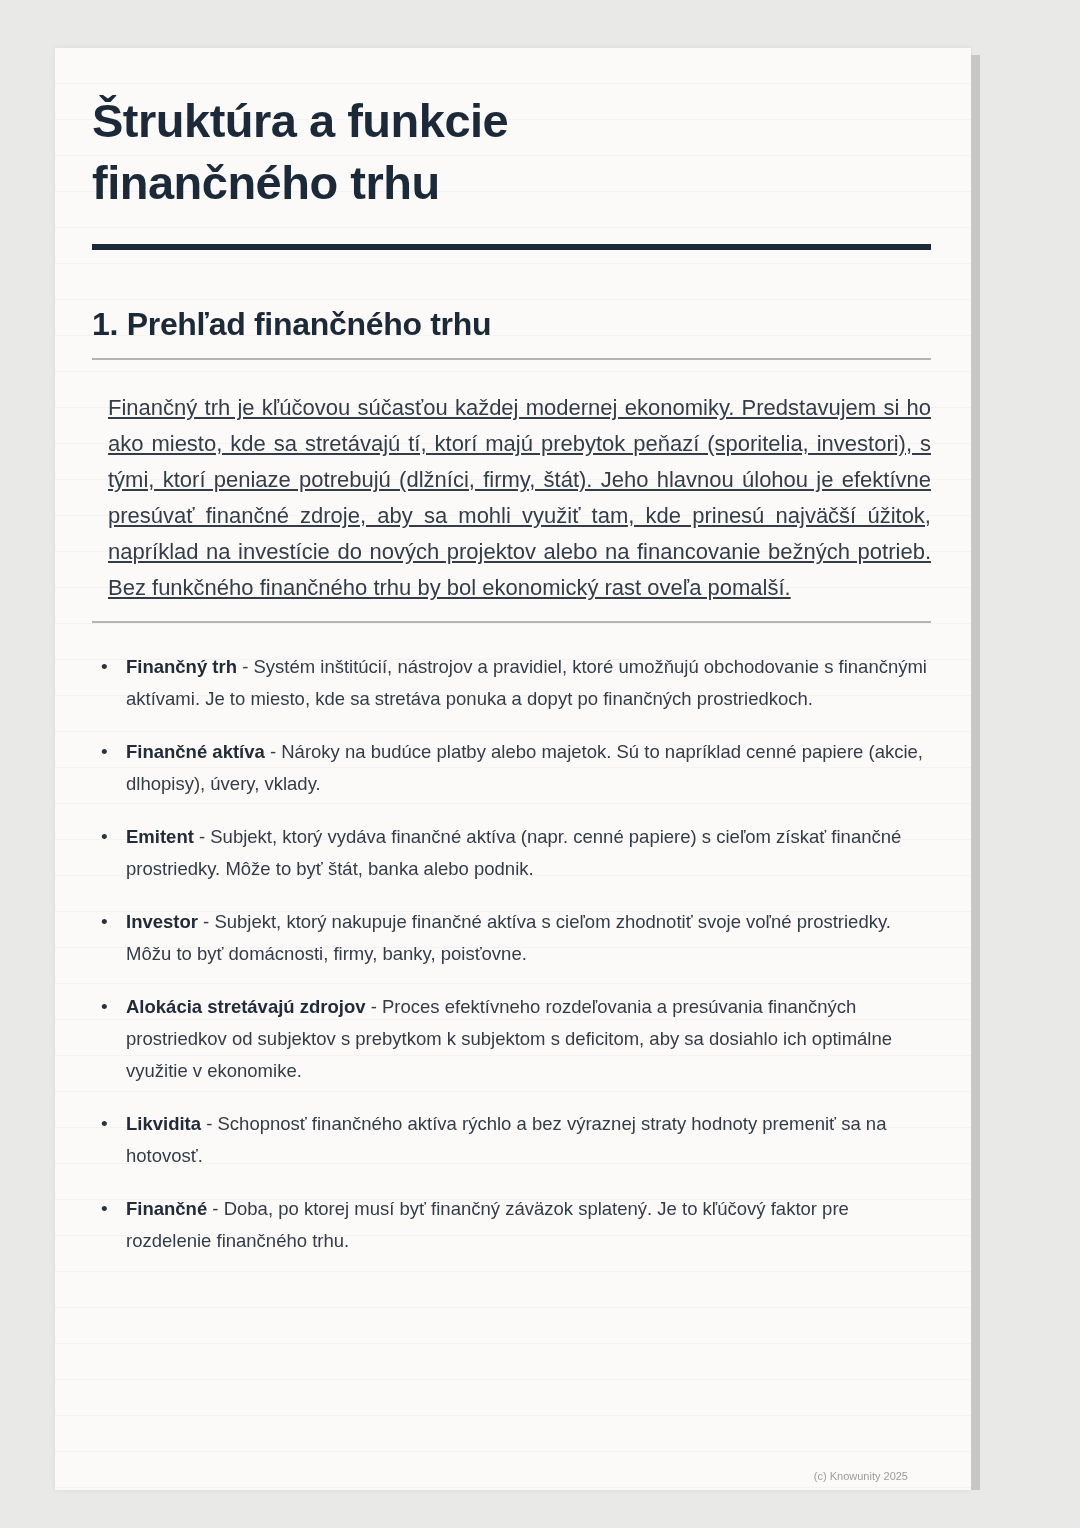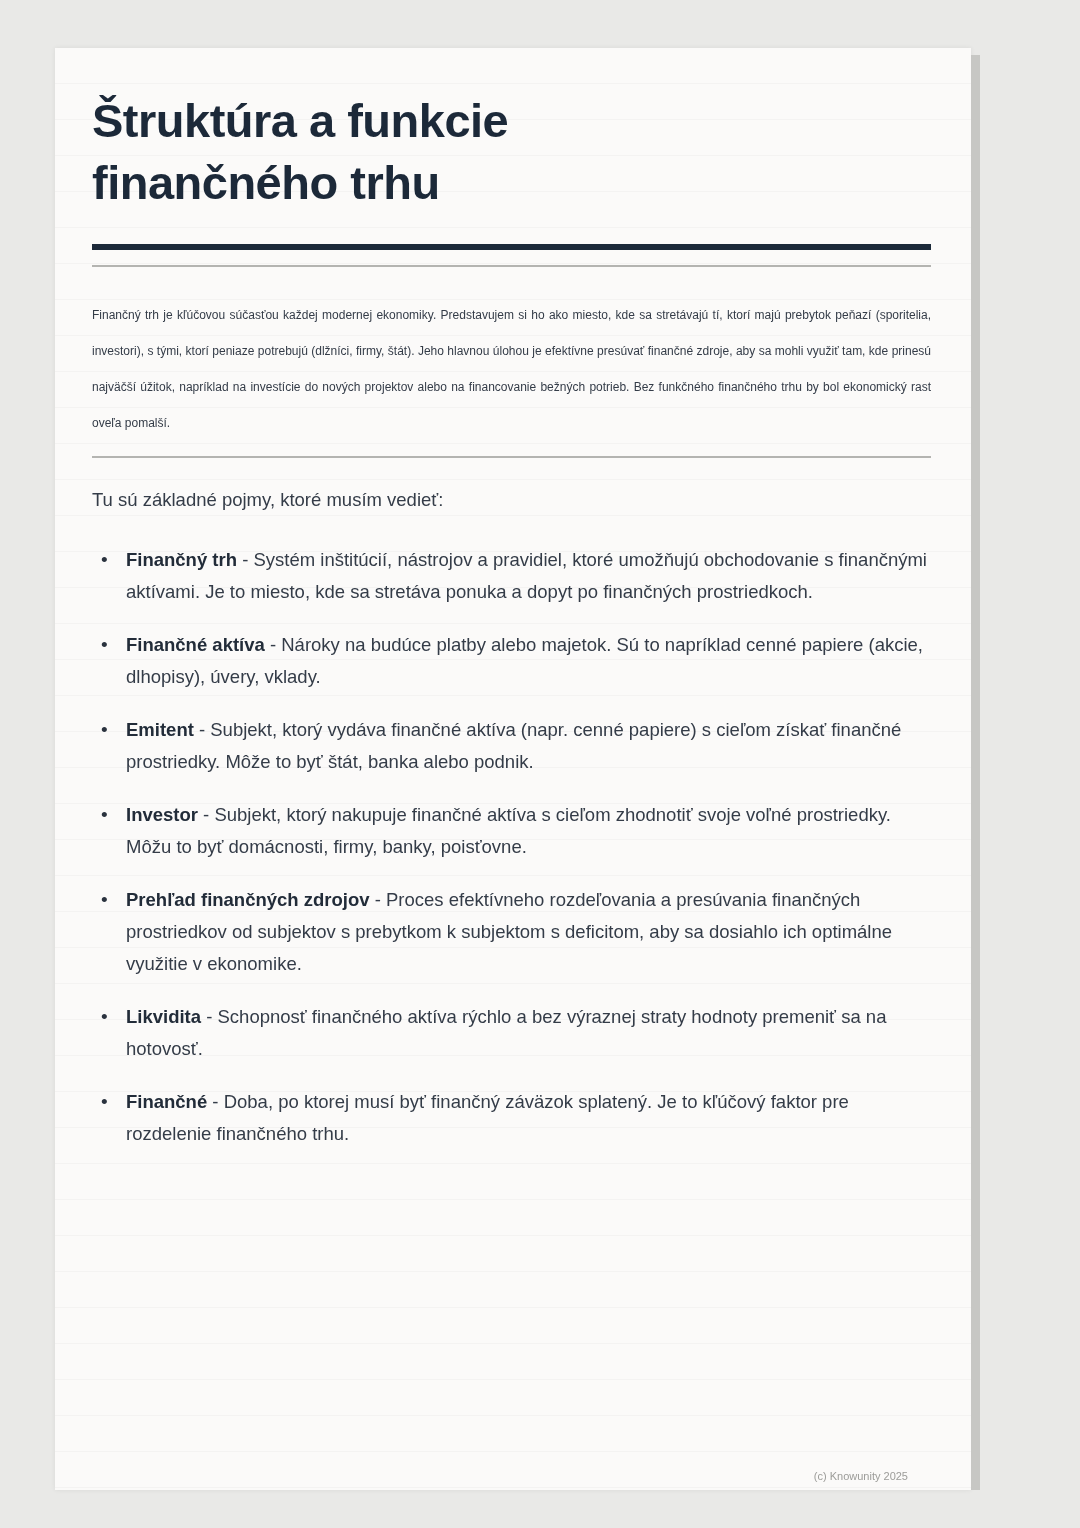--- a/index.html
+++ b/index.html
@@ -64,25 +64,26 @@
     font-weight: 800;
     letter-spacing: -0.3px;
     color: #1c2939;
   }
   .rule-thin {
     margin-top: 15px;
     height: 2px;
     background: #b4b4b1;
   }
   p.body-text {
-    margin: 30px 0 0 0;
-    font-size: 12px;
+    margin: 30px 0 0 16px;
+    font-size: 22px;
     line-height: 36px;
     color: #343c48;
     text-align: justify;
+    text-decoration: underline;
   }
   p.intro-text {
     margin: 26px 0 0 0;
     font-size: 18.5px;
     line-height: 32px;
     color: #343c48;
     text-align: left;
   }
   ul.terms-list {
     margin: 28px 0 0 0;
@@ -121,27 +122,27 @@
 <body>
 
 <div class="viewport">
 
   <div class="paper">
 
     <h1 class="doc-title">Štruktúra a funkcie finančného trhu</h1>
     <div class="rule-thick"></div>
 
     <section>
+      <h2 class="section-heading">1. Prehľad finančného trhu</h2>
       <div class="rule-thin"></div>
       <p class="body-text">Finančný trh je kľúčovou súčasťou každej modernej ekonomiky. Predstavujem si ho ako miesto, kde sa stretávajú tí, ktorí majú prebytok peňazí (sporitelia, investori), s tými, ktorí peniaze potrebujú (dlžníci, firmy, štát). Jeho hlavnou úlohou je efektívne presúvať finančné zdroje, aby sa mohli využiť tam, kde prinesú najväčší úžitok, napríklad na investície do nových projektov alebo na financovanie bežných potrieb. Bez funkčného finančného trhu by bol ekonomický rast oveľa pomalší.</p>
     </section>
 
     <section>
       <div class="rule-thin"></div>
-      <p class="intro-text">Tu sú základné pojmy, ktoré musím vedieť:</p>
 
       <ul class="terms-list">
         <li>
           <span class="bullet-dot">•</span>
           <span class="term-name">Finančný trh</span>
           <span class="term-def">- Systém inštitúcií, nástrojov a pravidiel, ktoré umožňujú obchodovanie s finančnými aktívami. Je to miesto, kde sa stretáva ponuka a dopyt po finančných prostriedkoch.</span>
         </li>
         <li>
           <span class="bullet-dot">•</span>
           <span class="term-name">Finančné aktíva</span>
@@ -152,21 +153,21 @@
           <span class="term-name">Emitent</span>
           <span class="term-def">- Subjekt, ktorý vydáva finančné aktíva (napr. cenné papiere) s cieľom získať finančné prostriedky. Môže to byť štát, banka alebo podnik.</span>
         </li>
         <li>
           <span class="bullet-dot">•</span>
           <span class="term-name">Investor</span>
           <span class="term-def">- Subjekt, ktorý nakupuje finančné aktíva s cieľom zhodnotiť svoje voľné prostriedky. Môžu to byť domácnosti, firmy, banky, poisťovne.</span>
         </li>
         <li>
           <span class="bullet-dot">•</span>
-          <span class="term-name">Prehľad finančných zdrojov</span>
+          <span class="term-name">Alokácia stretávajú zdrojov</span>
           <span class="term-def">- Proces efektívneho rozdeľovania a presúvania finančných prostriedkov od subjektov s prebytkom k subjektom s deficitom, aby sa dosiahlo ich optimálne využitie v ekonomike.</span>
         </li>
         <li>
           <span class="bullet-dot">•</span>
           <span class="term-name">Likvidita</span>
           <span class="term-def">- Schopnosť finančného aktíva rýchlo a bez výraznej straty hodnoty premeniť sa na hotovosť.</span>
         </li>
         <li>
           <span class="bullet-dot">•</span>
           <span class="term-name">Finančné</span>

